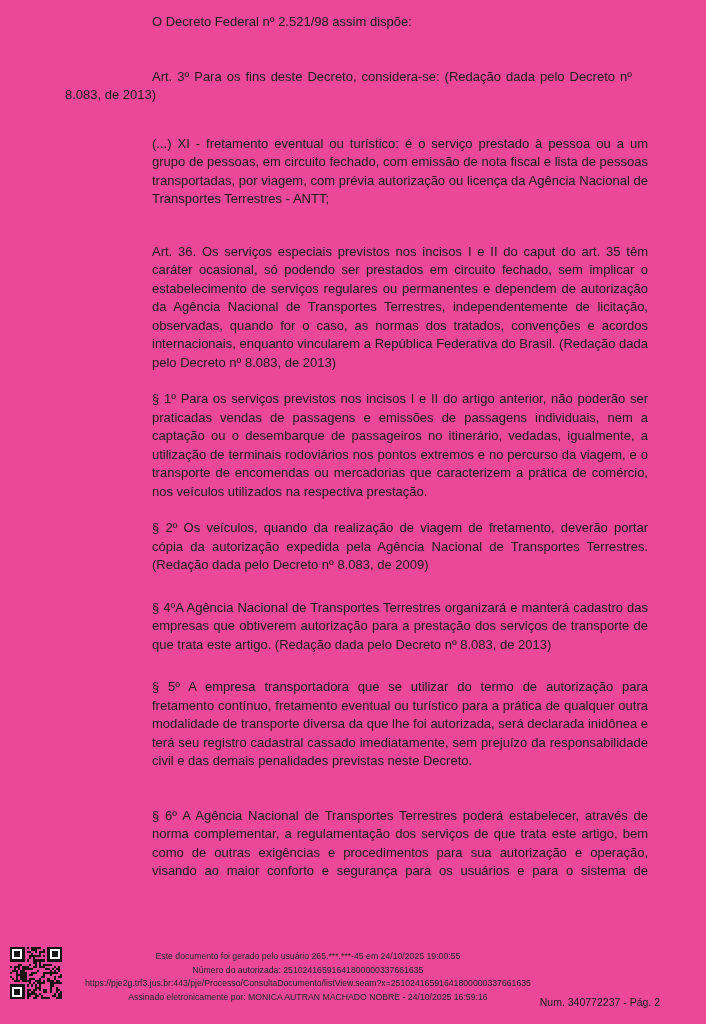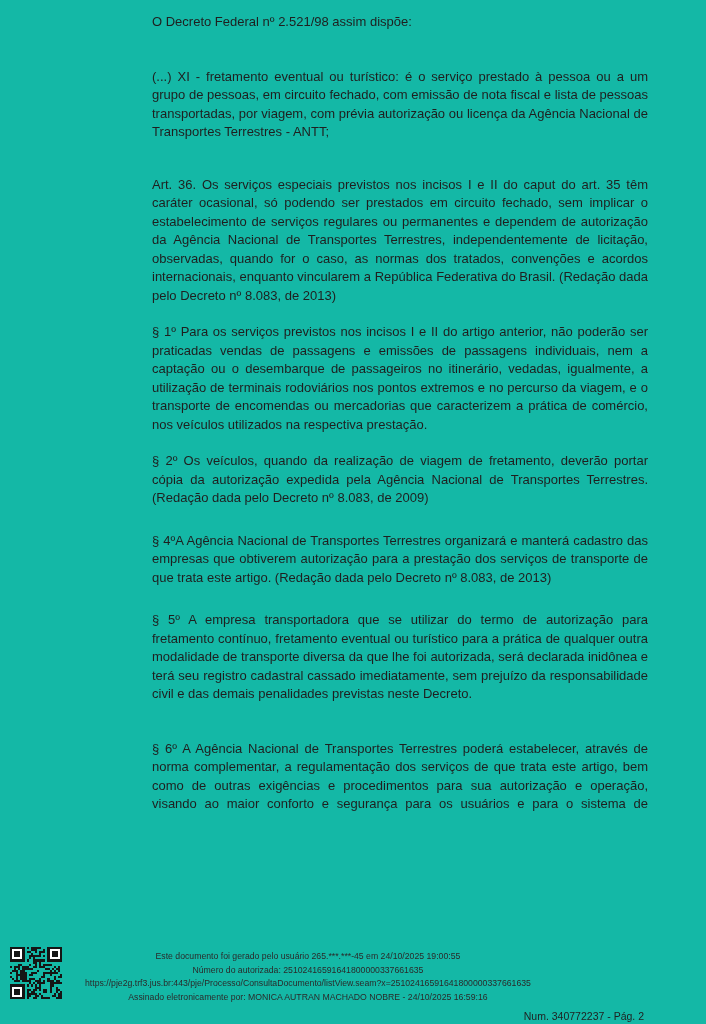--- a/index.html
+++ b/index.html
@@ -3,21 +3,21 @@
 <meta charset="utf-8">
 <style>
   html,body{margin:0;padding:0;}
   body{
     width:706px;height:1024px;position:relative;overflow:hidden;
     background:#ffffff;
     font-family:"Liberation Sans","DejaVu Sans",sans-serif;
     color:#1f1f1f;
     -webkit-font-smoothing:antialiased;
   }
-  .page{position:absolute;inset:0;background:#14b8a6;}
+  .page{position:absolute;inset:0;background:#ec4899;}
   .content{
     position:absolute;left:65px;top:13px;width:583px;
     font-size:13px;line-height:18.5px;text-align:justify;
     color:#1f1f1f;
   }
   .para{margin:0 16px 0 0;text-indent:87px;}
   .quote{margin:0 0 0 87px;text-indent:0;}
   .mb36{margin-bottom:36px;}
   .mb30{margin-bottom:30px;}
   .mb22{margin-bottom:34px;}
@@ -27,31 +27,32 @@
   .cutoff{text-align-last:justify;}
   .footer-qr{
     position:absolute;left:10px;top:947px;width:52px;height:52px;
   }
   .footer-lines{
     position:absolute;left:85px;top:950px;
     font-size:8.7px;line-height:13.7px;color:#2a2a2a;
     white-space:nowrap;text-align:center;
   }
   .footer-pageref{
-    position:absolute;right:62px;top:996px;
-    font-size:10.5px;color:#1f1f1f;white-space:nowrap;margin-top:14px;
+    position:absolute;right:46px;top:996px;
+    font-size:10.5px;color:#1f1f1f;white-space:nowrap;
   }
 </style>
 </head>
 <body>
 
 <div class="page">
 
   <div class="content">
     <p class="para mb36">O Decreto Federal nº 2.521/98 assim dispõe:</p>
+    <p class="para mb30">Art. 3º Para os fins deste Decreto, considera-se: (Redação dada pelo Decreto nº 8.083, de 2013)</p>
     <p class="quote mb22">(...) XI - fretamento eventual ou turístico: é o serviço prestado à pessoa ou a um grupo de pessoas, em circuito fechado, com emissão de nota fiscal e lista de pessoas transportadas, por viagem, com prévia autorização ou licença da Agência Nacional de Transportes Terrestres - ANTT;</p>
     <p class="quote mb18">Art. 36. Os serviços especiais previstos nos incisos I e II do caput do art. 35 têm caráter ocasional, só podendo ser prestados em circuito fechado, sem implicar o estabelecimento de serviços regulares ou permanentes e dependem de autorização da Agência Nacional de Transportes Terrestres, independentemente de licitação, observadas, quando for o caso, as normas dos tratados, convenções e acordos internacionais, enquanto vincularem a República Federativa do Brasil. (Redação dada pelo Decreto nº 8.083, de 2013)</p>
     <p class="quote mb18">§ 1º Para os serviços previstos nos incisos I e II do artigo anterior, não poderão ser praticadas vendas de passagens e emissões de passagens individuais, nem a captação ou o desembarque de passageiros no itinerário, vedadas, igualmente, a utilização de terminais rodoviários nos pontos extremos e no percurso da viagem, e o transporte de encomendas ou mercadorias que caracterizem a prática de comércio, nos veículos utilizados na respectiva prestação.</p>
     <p class="quote mb24">§ 2º Os veículos, quando da realização de viagem de fretamento, deverão portar cópia da autorização expedida pela Agência Nacional de Transportes Terrestres. (Redação dada pelo Decreto nº 8.083, de 2009)</p>
     <p class="quote mb24">§ 4ºA Agência Nacional de Transportes Terrestres organizará e manterá cadastro das empresas que obtiverem autorização para a prestação dos serviços de transporte de que trata este artigo. (Redação dada pelo Decreto nº 8.083, de 2013)</p>
     <p class="quote mb20">§ 5º A empresa transportadora que se utilizar do termo de autorização para fretamento contínuo, fretamento eventual ou turístico para a prática de qualquer outra modalidade de transporte diversa da que lhe foi autorizada, será declarada inidônea e terá seu registro cadastral cassado imediatamente, sem prejuízo da responsabilidade civil e das demais penalidades previstas neste Decreto.</p>
     <p class="quote cutoff">§ 6º A Agência Nacional de Transportes Terrestres poderá estabelecer, através de norma complementar, a regulamentação dos serviços de que trata este artigo, bem como de outras exigências e procedimentos para sua autorização e operação, visando ao maior conforto e segurança para os usuários e para o sistema de</p>
   </div>
 
   <div class="footer-qr" id="qr"><svg viewBox="0 0 25 25" width="100%" height="100%" shape-rendering="crispEdges">

